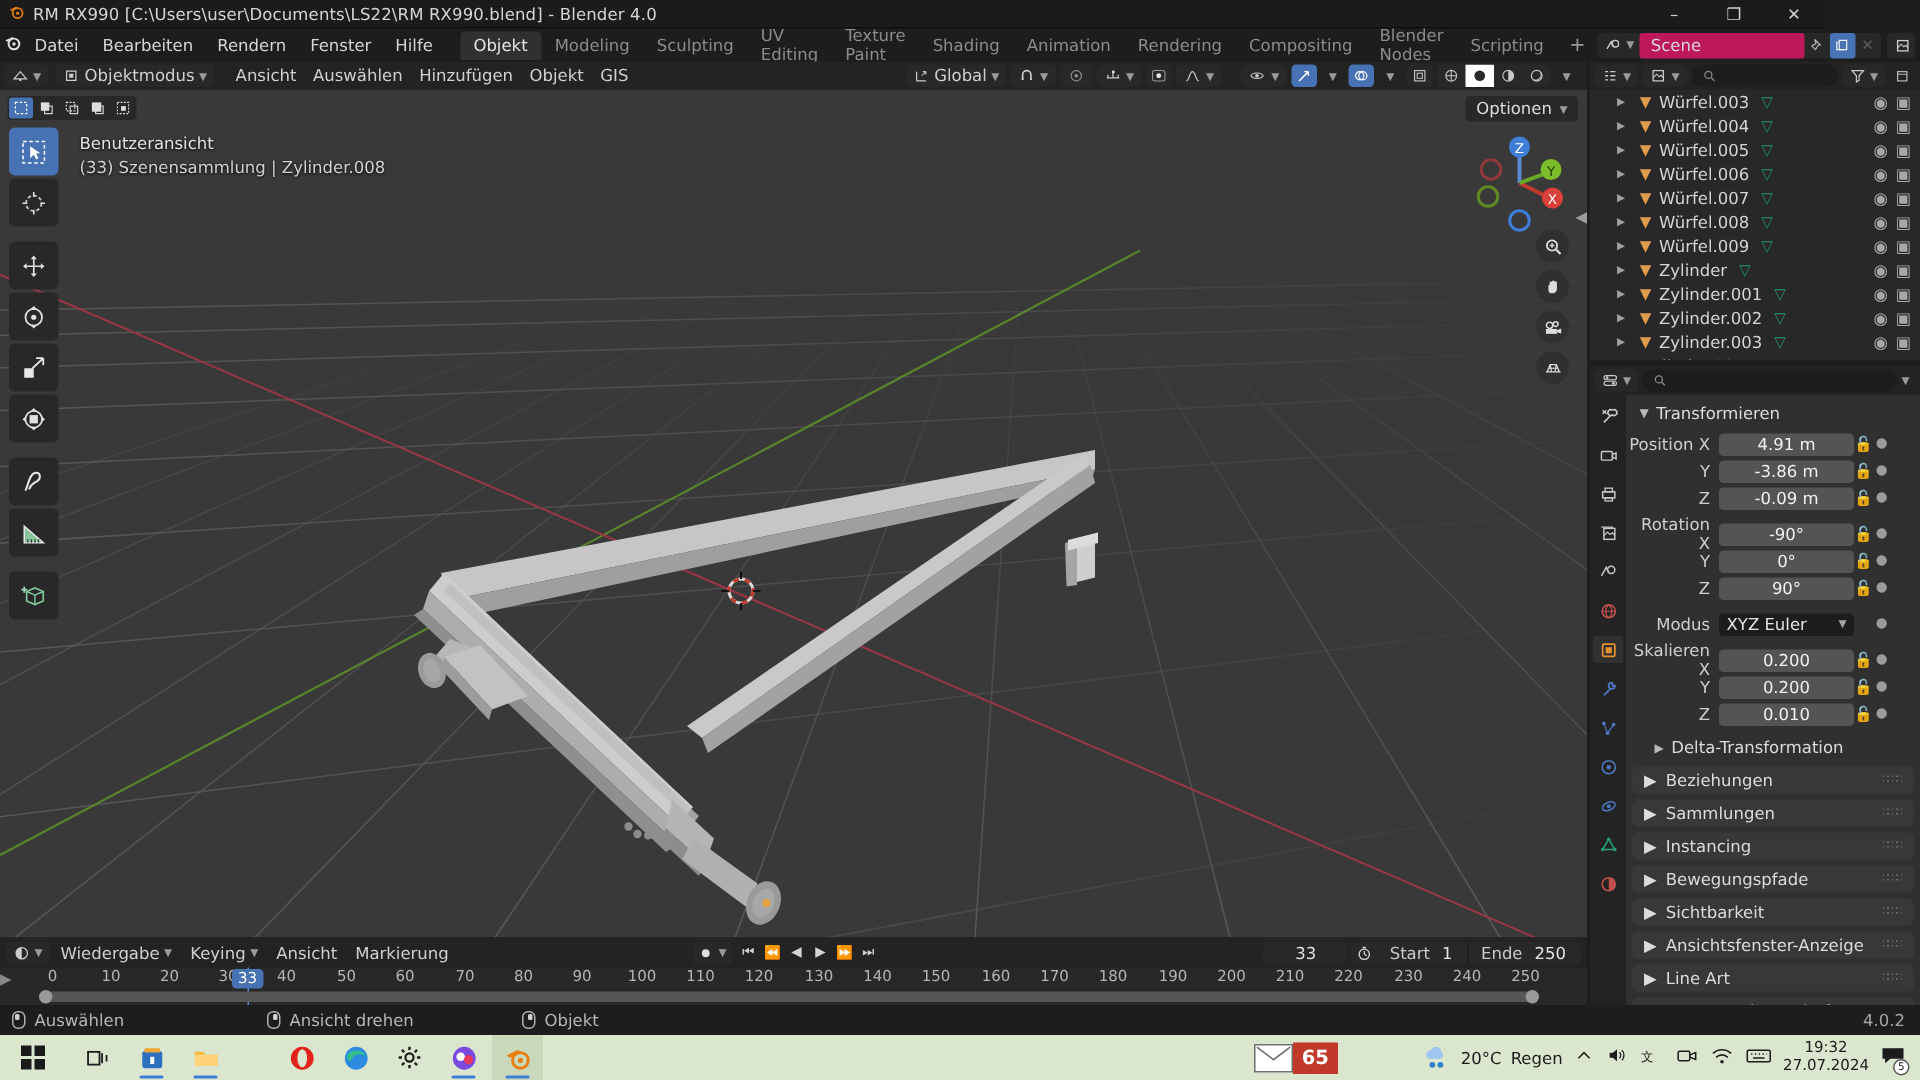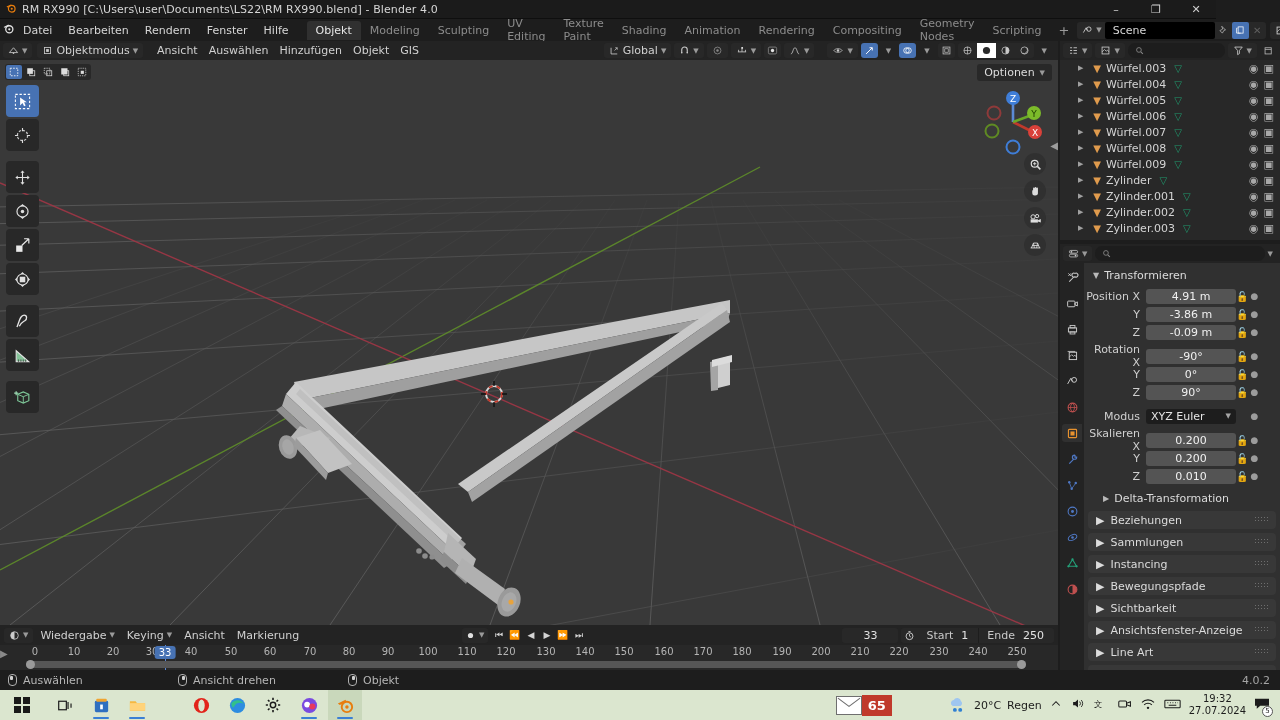--- a/index.html
+++ b/index.html
@@ -31,21 +31,21 @@
   .bl-logo { width: 24px; text-align: center; color: #e87d0d; font-size: 12px; }
   .menu-item { padding: 2px 8px; color: #d6d6d6; font-size: 11px; border-radius: 3px; }
   .wsp-tabs { display: flex; margin-left: 10px; align-items: center; }
   .wsp-tab { padding: 3px 9px; color: #8c8c8c; font-size: 11px; border-radius: 3px 3px 0 0; }
   .wsp-tab.active { background: #303030; color: #e6e6e6; }
   .wsp-plus { padding: 2px 8px; color: #9a9a9a; font-size: 13px; }
   .topbar-right { margin-left: auto; display: flex; align-items: center; gap: 4px; padding-right: 4px; }
   .field-group { display: flex; align-items: center; background: #282828; border-radius: 3px; height: 17px; }
   .fg-icon { display: flex; align-items: center; padding: 0 3px 0 5px; color: #c0c0c0; }
   .fg-chev { font-size: 7px; color: #999; padding-right: 3px; }
-  .fg-name { background: #000000; height: 17px; display: flex; align-items: center;
+  .fg-name { background: #be185d; height: 17px; display: flex; align-items: center;
              padding: 0 8px; min-width: 110px; color: #d8d8d8; font-size: 11px; border-radius: 2px;}
   .fg-btn { width: 17px; height: 17px; display: flex; align-items: center; justify-content: center;
             color: #b5b5b5; font-size: 10px; }
   .fg-btn.dim { color: #5f5f5f; }
   .fg-btn.on { background: #4772b3; border-radius: 2px; }
 
   
   .viewport-header {
     position: absolute; top: 41px; left: 0; width: 1058px; height: 19px;
     background: #232323; display: flex; align-items: center; padding: 0 3px; gap: 1px;
@@ -254,21 +254,21 @@
     <div class="wsp-tabs">
       <div class="wsp-tab active">Objekt</div>
       <div class="wsp-tab">Modeling</div>
       <div class="wsp-tab">Sculpting</div>
       <div class="wsp-tab">UV Editing</div>
       <div class="wsp-tab">Texture Paint</div>
       <div class="wsp-tab">Shading</div>
       <div class="wsp-tab">Animation</div>
       <div class="wsp-tab">Rendering</div>
       <div class="wsp-tab">Compositing</div>
-      <div class="wsp-tab">Geometry Nodes</div>
+      <div class="wsp-tab">Blender Nodes</div>
       <div class="wsp-tab">Scripting</div>
       <div class="wsp-plus">+</div>
     </div>
 
     <div class="topbar-right">
       <div class="field-group">
         <span class="fg-icon">
           <svg width="11" height="11" viewBox="0 0 16 16">
               <circle cx="10" cy="6" r="3.2" fill="none" stroke="#ccc" stroke-width="1.3"></circle>
               <path d="M2 11 L6 4 L8 8" fill="none" stroke="#ccc" stroke-width="1.3"></path>
@@ -544,20 +544,24 @@
           </svg>
       </div>
       <div>
         <svg width="10" height="10" viewBox="0 0 16 16">
             <rect x="2" y="2" width="12" height="12" fill="none" stroke="#ddd" stroke-width="1.1" stroke-dasharray="2 1.5"></rect>
             <rect x="6" y="6" width="5" height="5" fill="#ddd"></rect>
           </svg>
       </div>
     </div>
 
+    <div class="vp-info">
+      <div>Benutzeransicht</div>
+      <div class="l2">(33) Szenensammlung | Zylinder.008</div>
+    </div>
 
     <div class="toolbar">
       <div class="tool on">
         <svg width="19" height="19" viewBox="0 0 24 24">
             <rect x="3" y="3" width="18" height="18" fill="none" stroke="#fff" stroke-width="1.3" stroke-dasharray="3 2.2"></rect>
             <path d="M9 7 L9 17 L12 14 L14 18 L16 17 L14 13 L17.5 12.8 Z" fill="#fff"></path>
           </svg>
       </div>
       <div class="tool">
         <svg width="19" height="19" viewBox="0 0 24 24">

